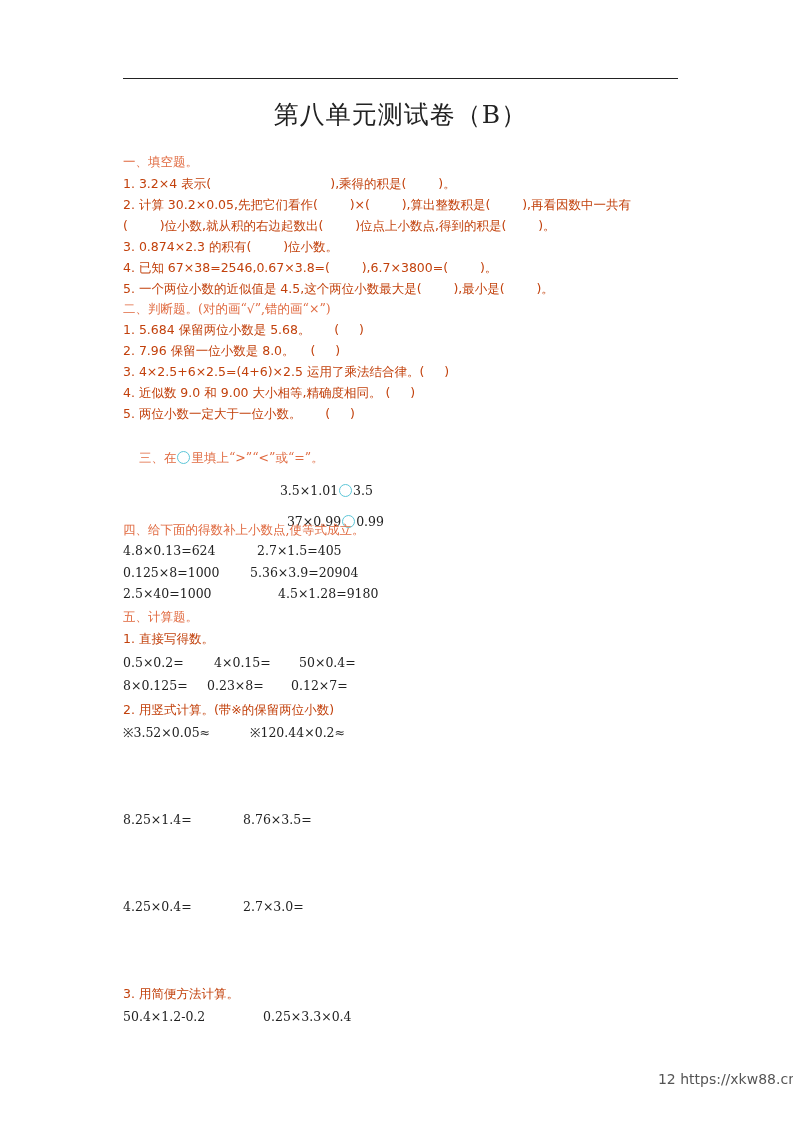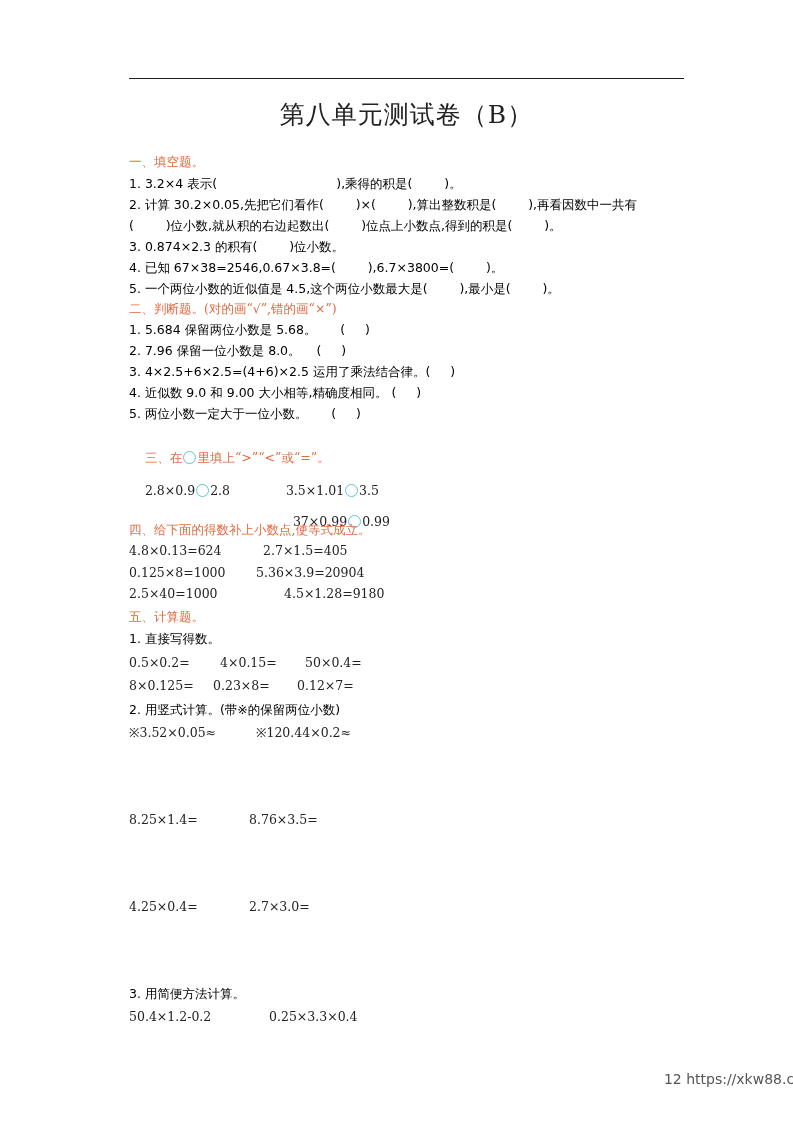--- a/index.html
+++ b/index.html
@@ -1,21 +1,21 @@
 <!DOCTYPE html>
 <html><head>
 <meta charset="utf-8">
 <style>
   html, body { margin:0; padding:0; background:#ffffff; }
   body { width:793px; height:1122px; position:relative; overflow:hidden;
          font-family:"DejaVu Serif","Liberation Serif",serif; color:#222; }
-  .page { position:absolute; left:10px; top:0; width:706px; height:1122px; }
+  .page { position:absolute; left:4px; top:0; width:706px; height:1122px; }
   .rule { position:absolute; left:119px; top:78px; width:555px; height:0; border-top:1px solid #222; }
   .title { position:absolute; left:0; width:793px; top:98px; text-align:center; font-size:25px; letter-spacing:1px; color:#222; font-family:"DejaVu Serif","Liberation Serif",serif; }
-  .line { position:absolute; left:119px; font-size:12.5px; white-space:pre; line-height:16px; color:#000000; }
+  .line { position:absolute; left:119px; font-size:12.5px; white-space:pre; line-height:16px; color:#c2410c; }
   .sec { color:#e06a40; font-size:12.5px; }
   .cn { font-family:"DejaVu Sans","Liberation Sans",sans-serif; font-size:12.5px; }
   .circle { display:inline-block; width:13px; height:13px; border:1.6px solid #5cc6d8; border-radius:50%; vertical-align:-2px; box-sizing:border-box; margin:0 1px; }
   .col { position:absolute; white-space:pre; font-size:12.5px; line-height:16px; }
   .footer { position:absolute; left:0; width:793px; top:1071px; text-align:right; font-size:14px; color:#555; font-family:"DejaVu Sans","Liberation Sans",sans-serif; }
 </style>
 </head>
 <body>
 
 <div class="page">
@@ -32,23 +32,20 @@
 
   <div class="line sec" style="top:301px">二、判断题。(对的画“√”,错的画“×”)</div>
   <div class="line cn" style="top:322px">1. 5.684 保留两位小数是 5.68。      (     )</div>
   <div class="line cn" style="top:343px">2. 7.96 保留一位小数是 8.0。    (     )</div>
   <div class="line cn" style="top:364px">3. 4×2.5+6×2.5=(4+6)×2.5 运用了乘法结合律。(     )</div>
   <div class="line cn" style="top:385px">4. 近似数 9.0 和 9.00 大小相等,精确度相同。 (     )</div>
   <div class="line cn" style="top:406px">5. 两位小数一定大于一位小数。      (     )</div>
 
   <div class="line sec" style="top:434px">
     <span>三、在</span><span class="circle"></span><span>里填上“&gt;”“&lt;”或“=”。</span>
-  </div>
-  <div class="col" style="left:119px; top:467px">
-    <span>2.8×0.9</span><span class="circle"></span><span>2.8</span>
   </div>
   <div class="col" style="left:260px; top:467px">
     <span>3.5×1.01</span><span class="circle"></span><span>3.5</span>
   </div>
   <div class="col" style="left:267px; top:498px">
     <span>37×0.99</span><span class="circle"></span><span>0.99</span>
   </div>
 
   <div class="line sec" style="top:522px">四、给下面的得数补上小数点,使等式成立。</div>
   <div class="col" style="left:119px; top:543px">4.8×0.13=624</div>

